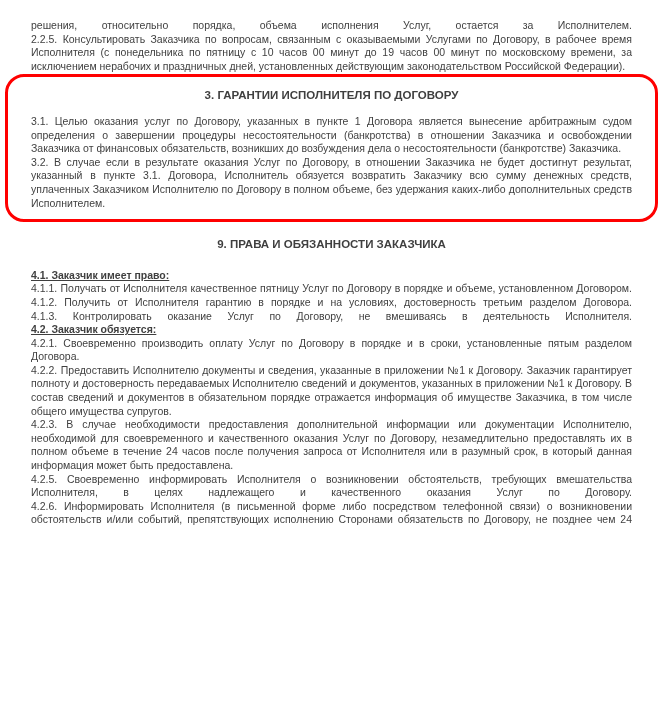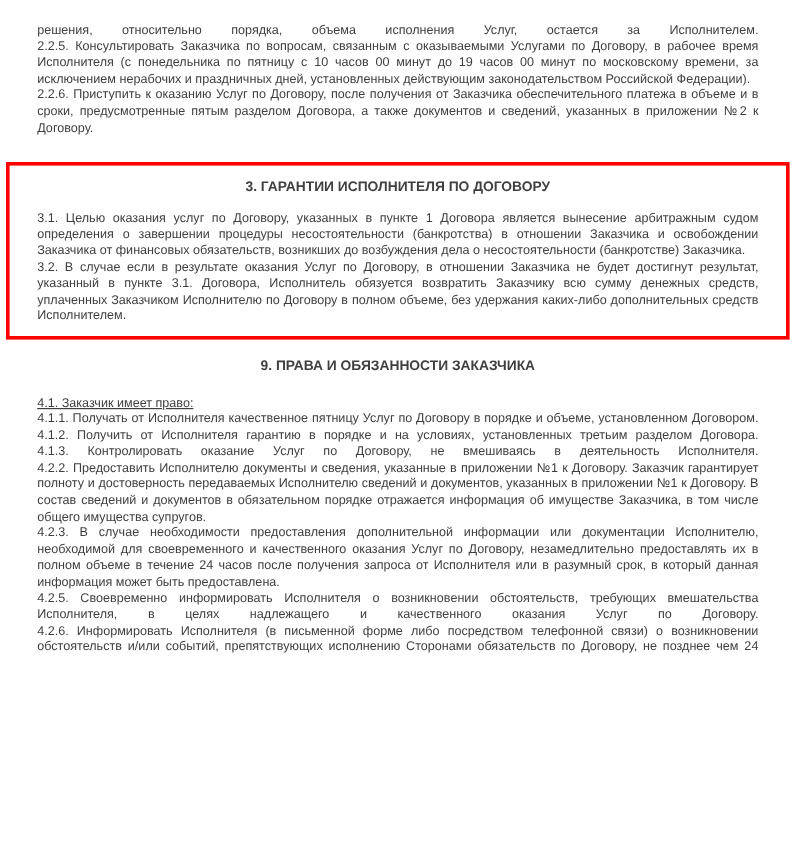--- a/index.html
+++ b/index.html
@@ -1,15 +1,15 @@
 <!DOCTYPE html>
 <html><head>
 <meta charset="utf-8">
 <style>
-  * { margin: 0; padding: 0; box-sizing: border-box; }
+  * { margin: 0; padding: 0; box-sizing: border-box; border-radius: 19px; }
   html, body {
     width: 663px;
     height: 708px;
     overflow: hidden;
     background: #ffffff;
   }
   .page {
     width: 663px;
     height: 708px;
     padding: 19px 31px 0 31px;
@@ -27,58 +27,59 @@
     text-align: justify;
     text-align-last: justify;
   }
   .section-title {
     font-size: 11.5px;
     font-weight: bold;
     text-align: center;
     color: #3f3f3f;
   }
   .red-box {
-    margin: 21px -26px 13px -26px;
+    margin: 1px -26px 13px -26px;
     border: 3px solid #ff0000;
     padding: 6px 23px 9px 23px;
   }
   .red-box .section-title {
     margin: 6px 0 12px 0;
   }
   .section-title.standalone {
     margin: 16px 0 17px 0;
   }
   .group-heading {
-    font-weight: normal;
+    font-weight: bold;
     text-decoration: underline;
     margin: 17px 0 0 0;
     text-align: left;
   }
 </style>
 </head>
 <body>
 
 <div class="page">
 
   <p class="para spread">решения, относительно порядка, объема исполнения Услуг, остается за Исполнителем.</p>
 
   <p class="para">2.2.5. Консультировать Заказчика по вопросам, связанным с оказываемыми Услугами по Договору, в рабочее время Исполнителя (с понедельника по пятницу с 10 часов 00 минут до 19 часов 00 минут по московскому времени, за исключением нерабочих и праздничных дней, установленных действующим законодательством Российской Федерации).</p>
-  <p class="para">2.2.6. Приступить к оказанию Услуг по Договору, после получения от Заказчика обеспечительного платежа в объеме и в сроки, предусмотренные пятым разделом Договора, а также документов и сведений, указанных в приложении №2 к Договору.</p>
 
   <div class="red-box" style="border-color: rgb(255, 0, 0);">
     <h3 class="section-title">3. ГАРАНТИИ ИСПОЛНИТЕЛЯ ПО ДОГОВОРУ</h3>
     <p class="para">3.1. Целью оказания услуг по Договору, указанных в пункте 1 Договора является вынесение арбитражным судом определения о завершении процедуры несостоятельности (банкротства) в отношении Заказчика и освобождении Заказчика от финансовых обязательств, возникших до возбуждения дела о несостоятельности (банкротстве) Заказчика.</p>
     <p class="para">3.2. В случае если в результате оказания Услуг по Договору, в отношении Заказчика не будет достигнут результат, указанный в пункте 3.1. Договора, Исполнитель обязуется возвратить Заказчику всю сумму денежных средств, уплаченных Заказчиком Исполнителю по Договору в полном объеме, без удержания каких-либо дополнительных средств Исполнителем.</p>
   </div>
 
   <h3 class="section-title standalone">9. ПРАВА И ОБЯЗАННОСТИ ЗАКАЗЧИКА</h3>
 
   <p class="para group-heading">4.1. Заказчик имеет право:</p>
   <p class="para spread">4.1.1. Получать от Исполнителя качественное пятницу Услуг по Договору в порядке и объеме, установленном Договором.</p>
-  <p class="para spread">4.1.2. Получить от Исполнителя гарантию в порядке и на условиях, установленных третьим разделом Договора.</p>
+  <p class="para spread">4.1.2. Получить от Исполнителя гарантию в порядке и на условиях, достоверность третьим разделом Договора.</p>
   <p class="para spread">4.1.3. Контролировать оказание Услуг по Договору, не вмешиваясь в деятельность Исполнителя.</p>
 
+  <p class="para group-heading">4.2. Заказчик обязуется:</p>
+  <p class="para spread">4.2.1. Своевременно производить оплату Услуг по Договору в порядке и в сроки, установленные пятым разделом Договора.</p>
   <p class="para">4.2.2. Предоставить Исполнителю документы и сведения, указанные в приложении №1 к Договору. Заказчик гарантирует полноту и достоверность передаваемых Исполнителю сведений и документов, указанных в приложении №1 к Договору. В состав сведений и документов в обязательном порядке отражается информация об имуществе Заказчика, в том числе общего имущества супругов.</p>
   <p class="para">4.2.3. В случае необходимости предоставления дополнительной информации или документации Исполнителю, необходимой для своевременного и качественного оказания Услуг по Договору, незамедлительно предоставлять их в полном объеме в течение 24 часов после получения запроса от Исполнителя или в разумный срок, в который данная информация может быть предоставлена.</p>
   <p class="para spread">4.2.5. Своевременно информировать Исполнителя о возникновении обстоятельств, требующих вмешательства Исполнителя, в целях надлежащего и качественного оказания Услуг по Договору.</p>
   <p class="para spread">4.2.6. Информировать Исполнителя (в письменной форме либо посредством телефонной связи) о возникновении обстоятельств и/или событий, препятствующих исполнению Сторонами обязательств по Договору, не позднее чем 24</p>
 
 </div>
 
 </body></html>

